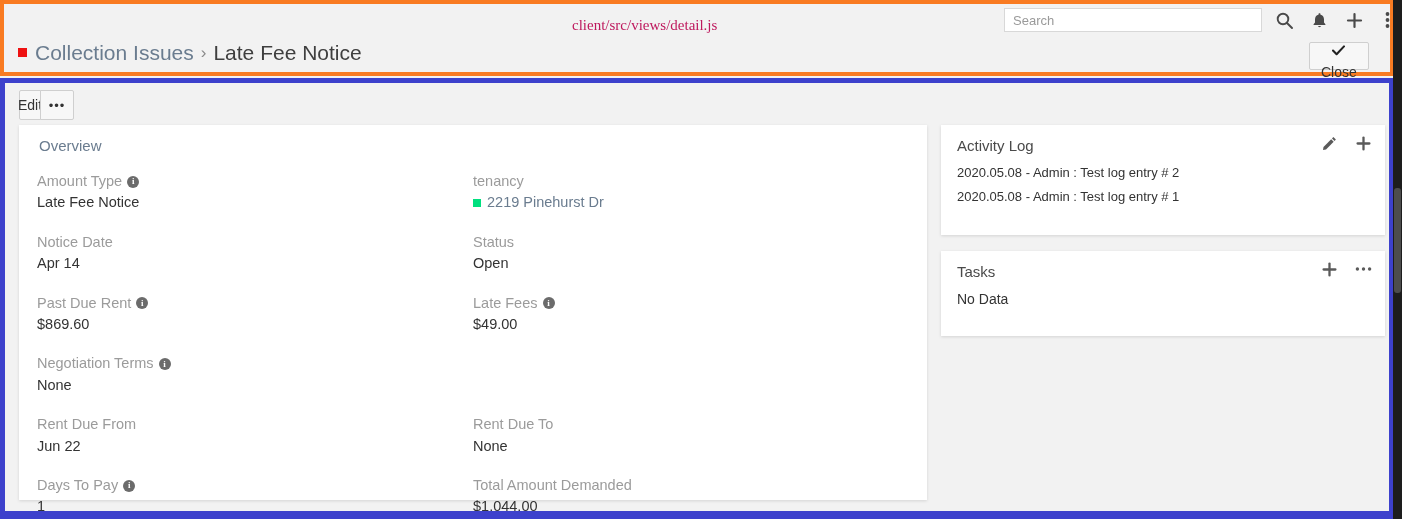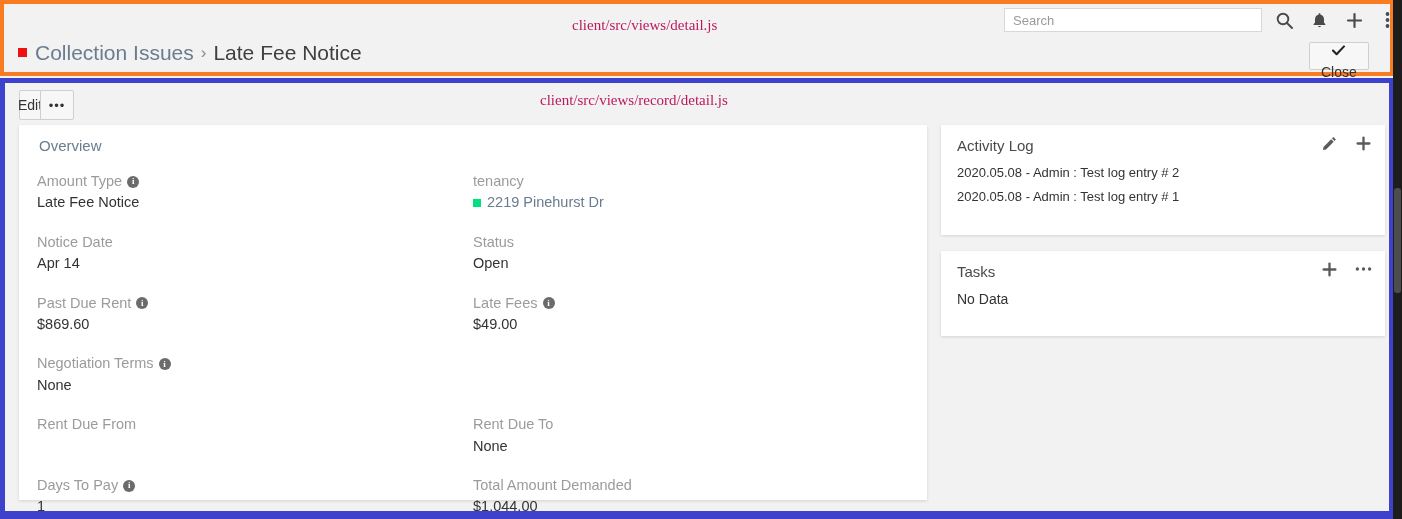--- a/index.html
+++ b/index.html
@@ -450,20 +450,21 @@
               </div>
             </div>
           </div>
 
           <div class="field-row">
             <div class="field-cell">
               <div class="field-block">
                 <div class="field-label">
                   <span>Rent Due From</span>
                 </div>
+                <div class="field-value">Jun 22</div>
               </div>
             </div>
             <div class="field-cell">
               <div class="field-block">
                 <div class="field-label">
                   <span>Rent Due To</span>
                 </div>
                 <div class="field-value">None</div>
               </div>
             </div>
@@ -534,19 +535,18 @@
               </svg>
             </span>
           </div>
         </div>
         <div class="panel-body-text">No Data</div>
       </div>
 
     </div>
   </div>
 
-  <div class="annot-label" id="annot-detail">client/src/views/record/detail.js</div>
 
   <div id="os-scroll-track">
     <div id="os-scroll-thumb"></div>
   </div>
 
 </div>
 
 </body></html>

